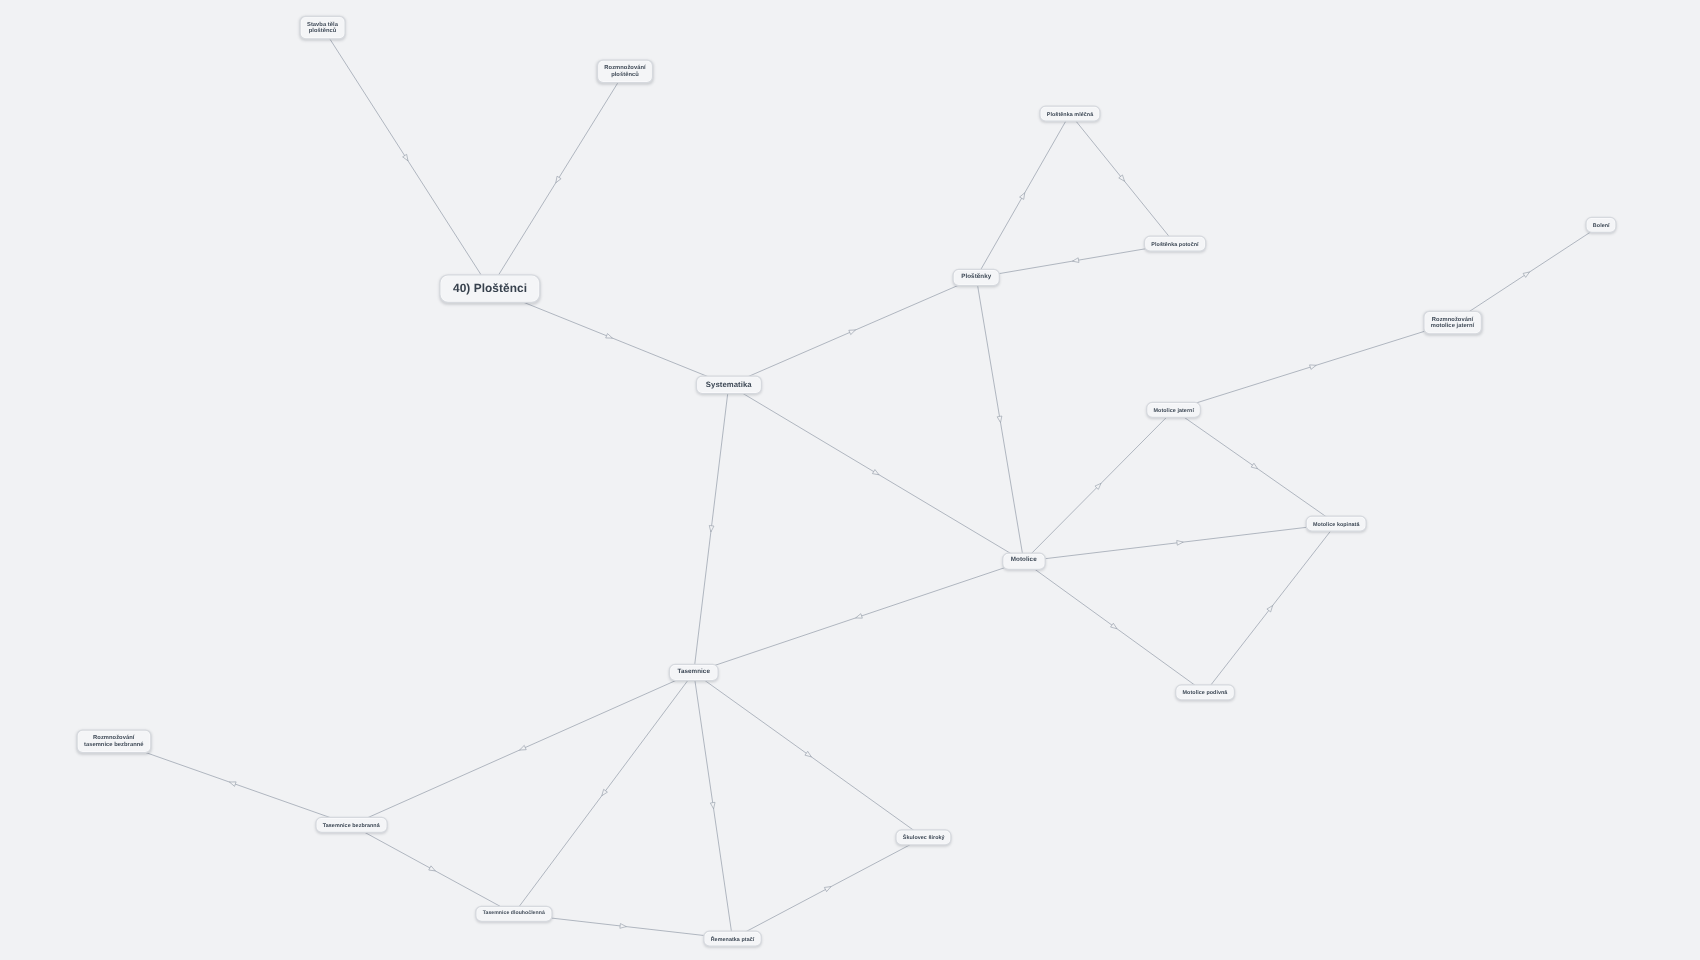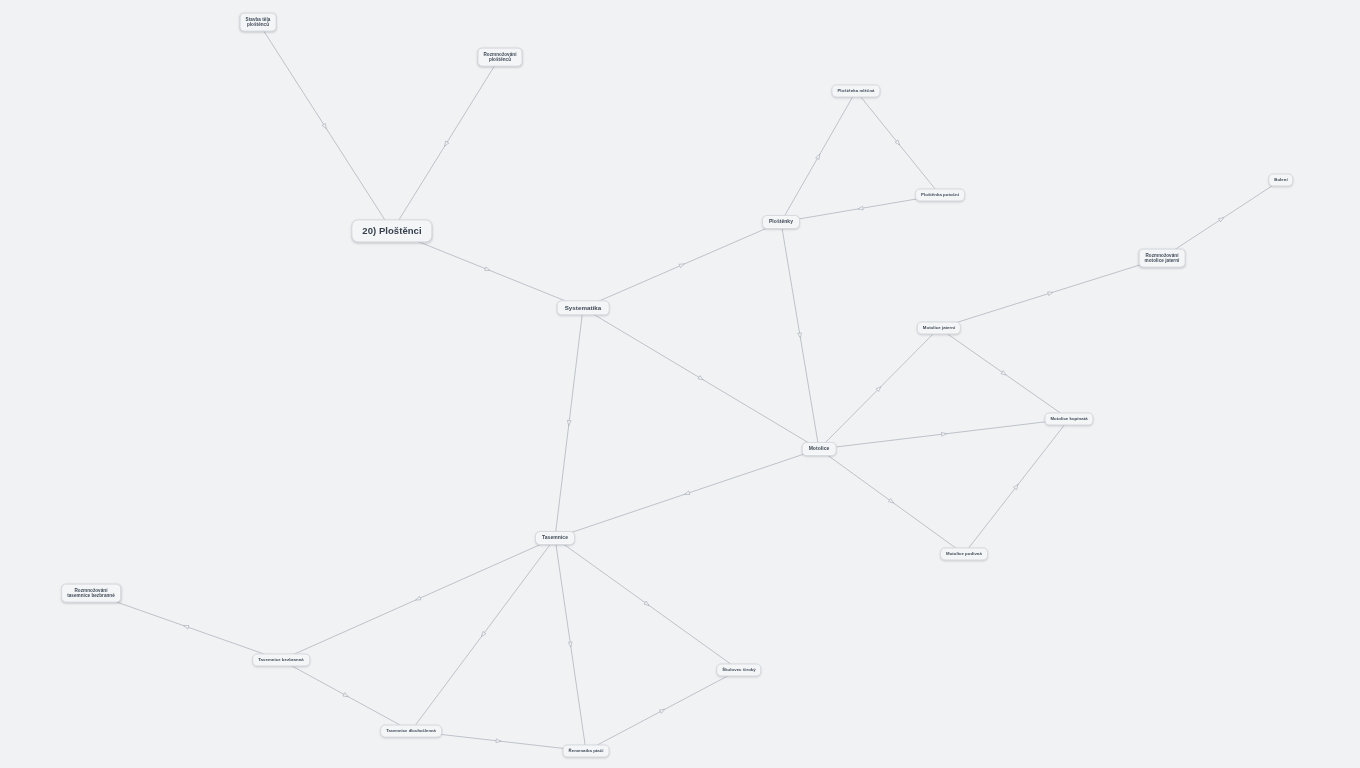--- a/index.html
+++ b/index.html
@@ -193,21 +193,21 @@
       <g>
         <line x1="586" y1="751" x2="739" y2="670" stroke="#9aa2ad" stroke-width="0.6"></line>
         <polygon points="-2.4,-1.9 2.6,0 -2.4,1.9" fill="#f1f2f4" stroke="#9aa2ad" stroke-width="0.5" transform="translate(662.5,710.5) rotate(-27.89727103094763)"></polygon>
       </g>
     </svg>
   <div id="node-layer">
       <div class="node size-multiline" style="left: 258px; top: 22px;">Stavba těla
 ploštěnců</div>
       <div class="node size-multiline" style="left: 500px; top: 57px;">Rozmnožování
 ploštěnců</div>
-      <div class="node size-root" style="left: 392px; top: 231px;">20) Ploštěnci</div>
+      <div class="node size-root" style="left: 392px; top: 231px;">40) Ploštěnci</div>
       <div class="node size-hub" style="left: 583px; top: 308px;">Systematika</div>
       <div class="node size-small" style="left: 781px; top: 222px;">Ploštěnky</div>
       <div class="node size-leaf" style="left: 856px; top: 91px;">Ploštěnka mléčná</div>
       <div class="node size-leaf" style="left: 940px; top: 195px;">Ploštěnka potoční</div>
       <div class="node size-small" style="left: 819px; top: 449px;">Motolice</div>
       <div class="node size-leaf" style="left: 939px; top: 328px;">Motolice jaterní</div>
       <div class="node size-multiline" style="left: 1162px; top: 258px;">Rozmnožování
 motolice jaterní</div>
       <div class="node size-leaf" style="left: 1281px; top: 180px;">Bolení</div>
       <div class="node size-leaf" style="left: 1069px; top: 419px;">Motolice kopinatá</div>

